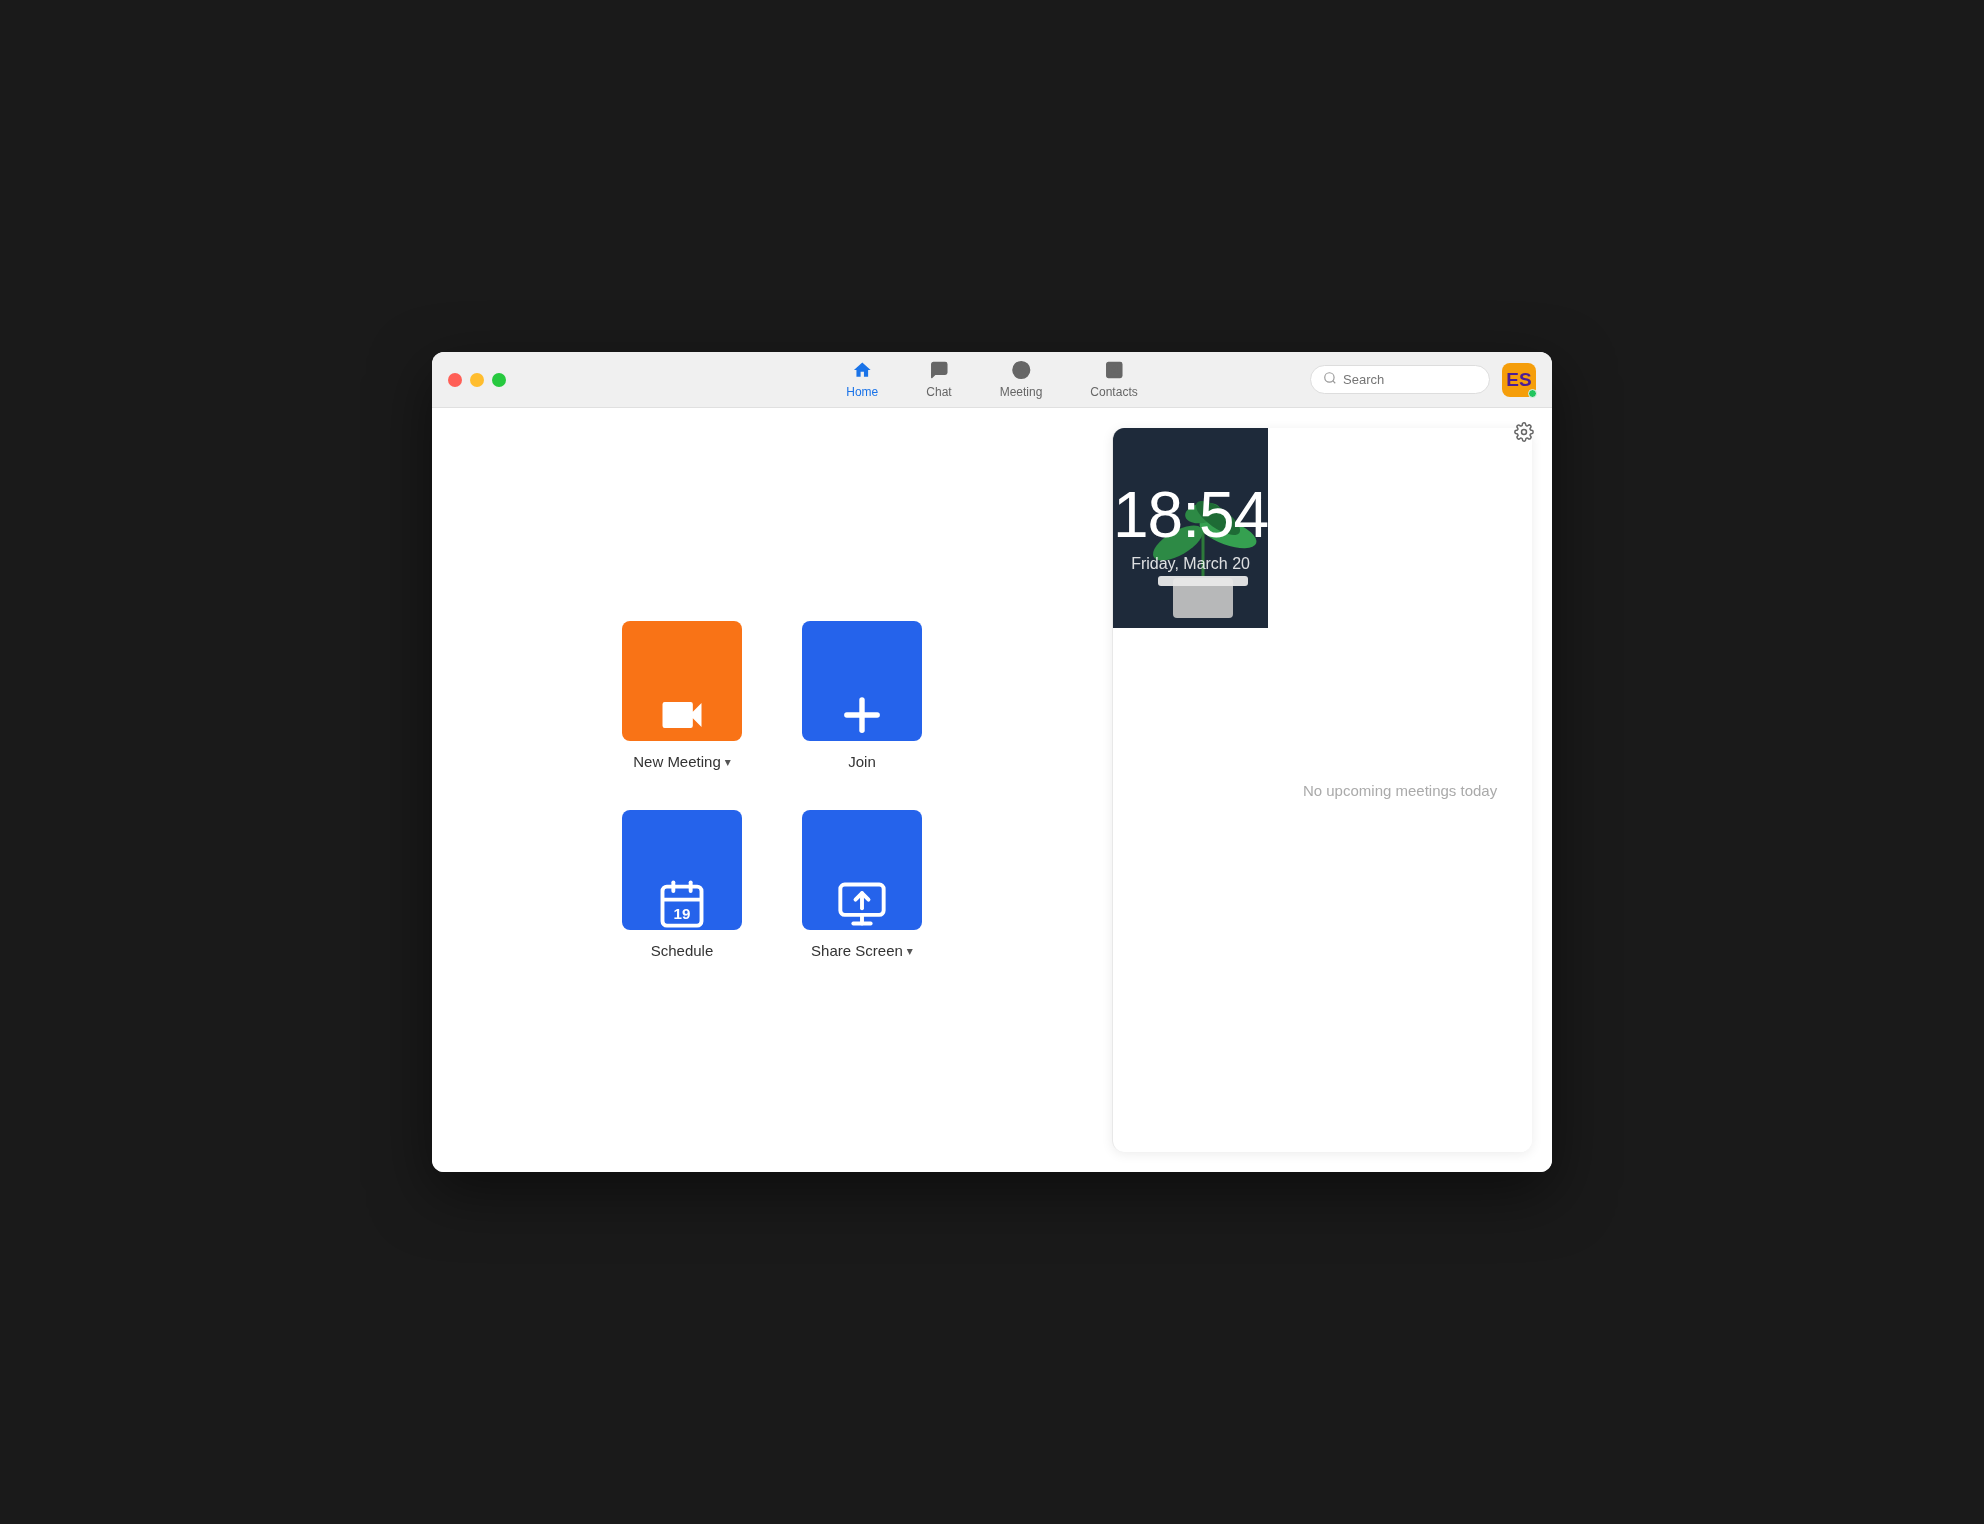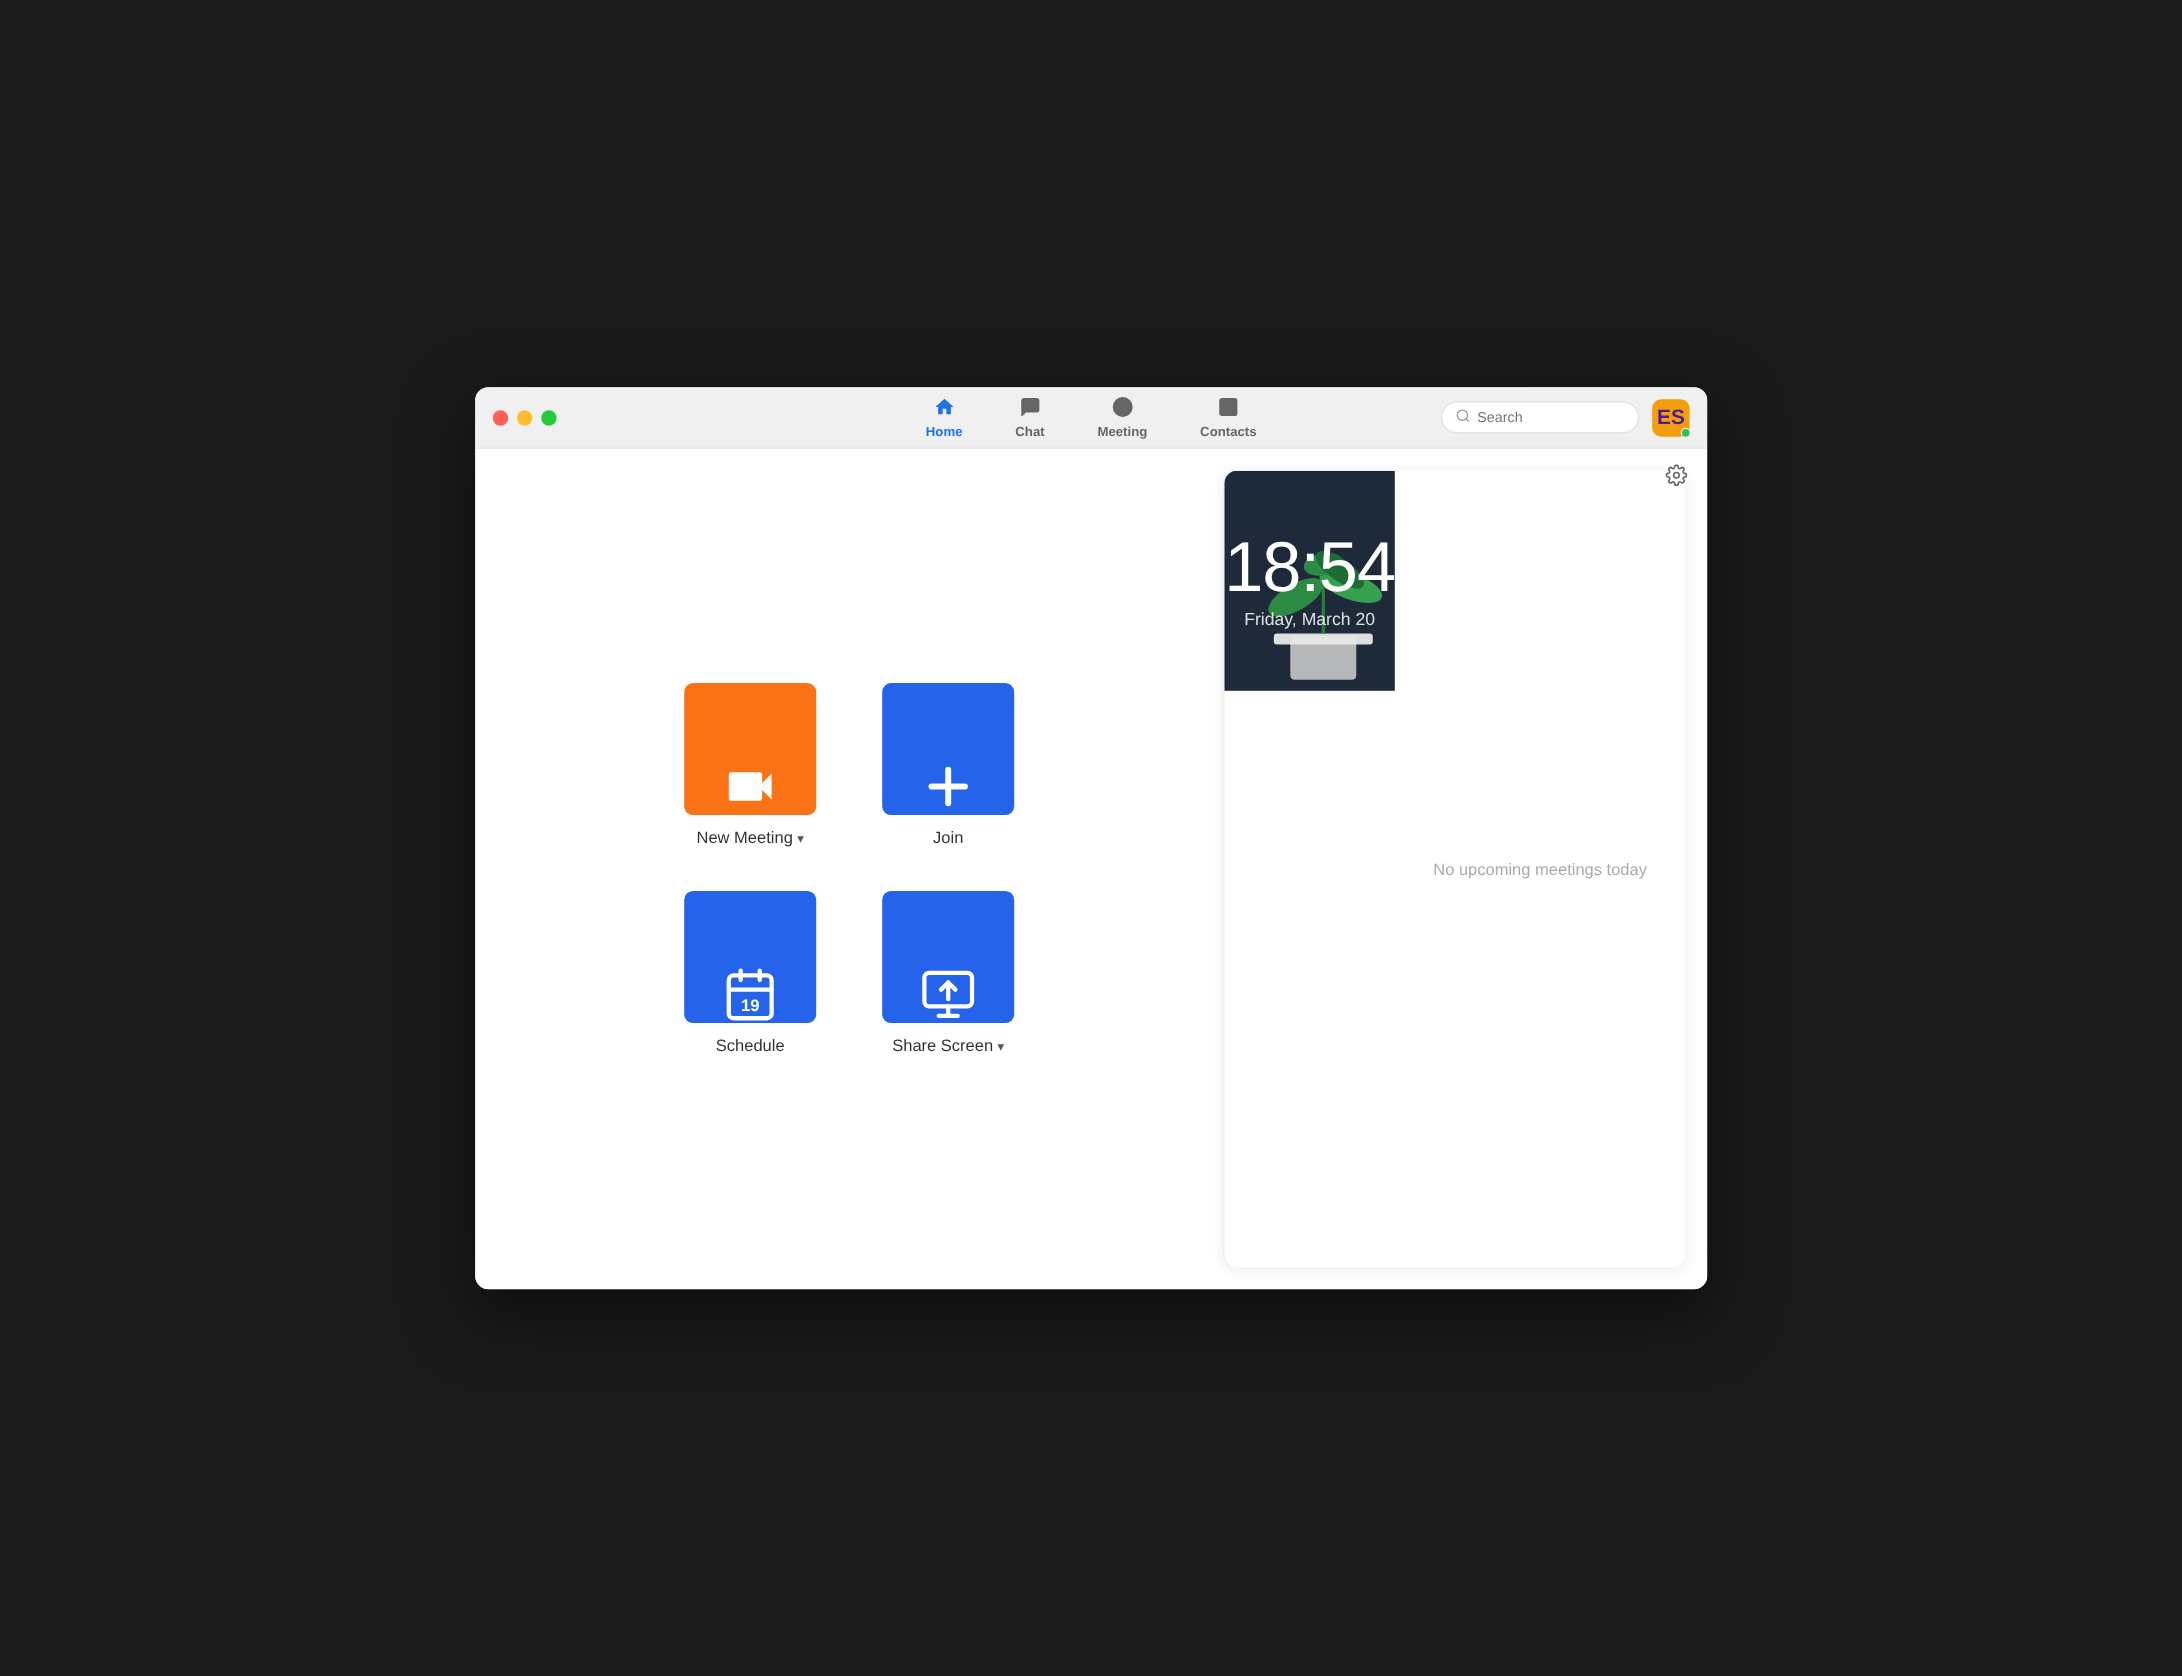--- a/index.html
+++ b/index.html
@@ -45,21 +45,20 @@
     .tl-red { background: #ff5f56; }
     .tl-yellow { background: #ffbd2e; }
     .tl-green { background: #27c93f; }
     .nav-tabs {
       position: absolute;
       left: 50%;
       transform: translateX(-50%);
       display: flex;
       gap: 32px;
       align-items: center;
-      font-weight: bold;
     }
     .nav-tab {
       display: flex;
       flex-direction: column;
       align-items: center;
       gap: 2px;
       cursor: pointer;
       padding: 4px 8px;
       text-decoration: none;
     }

